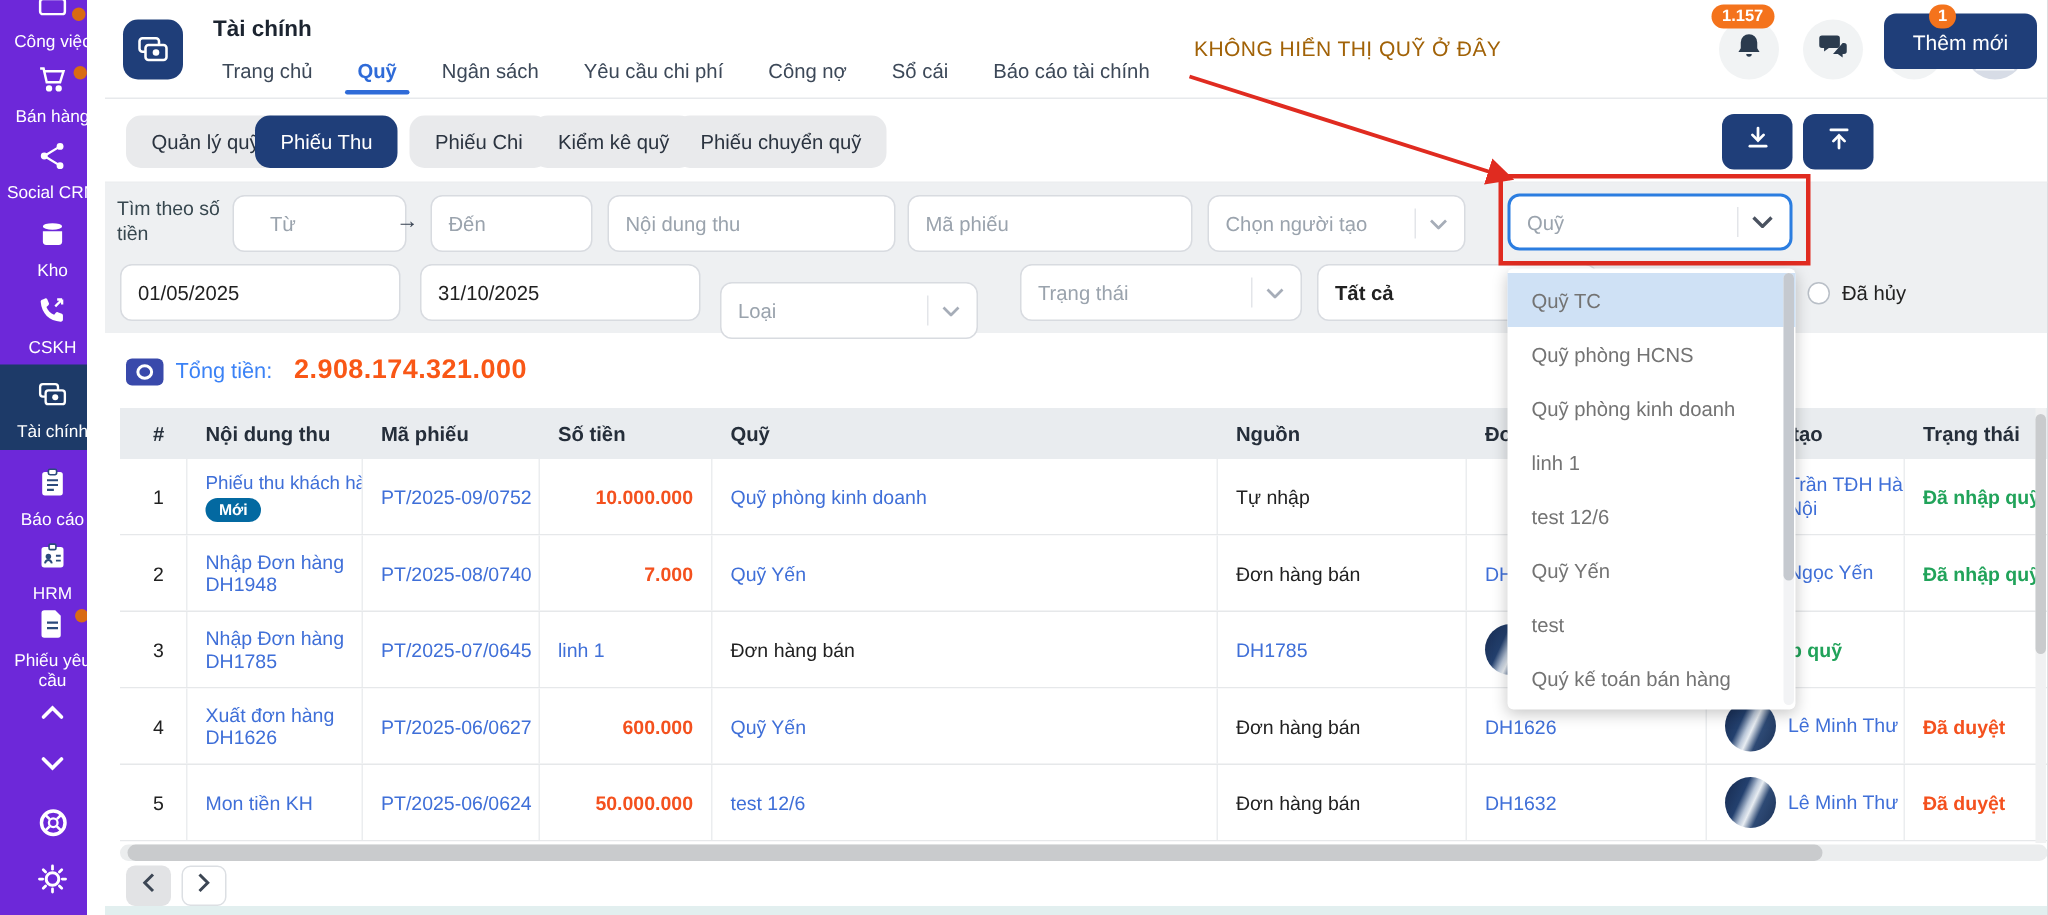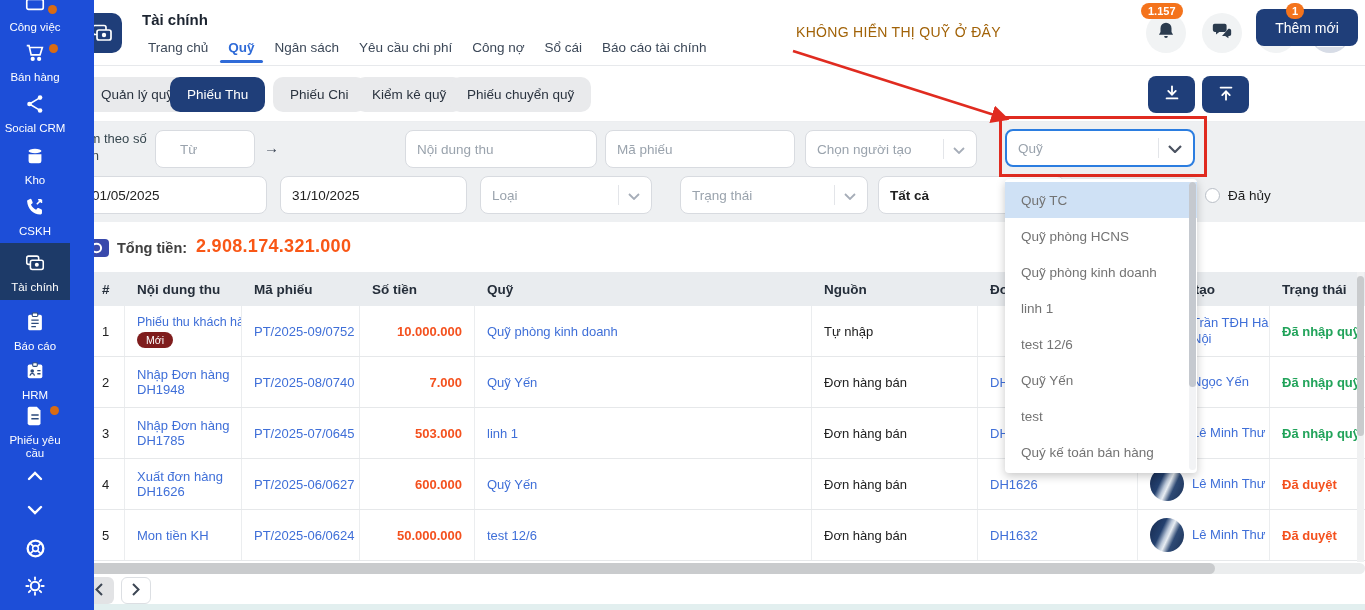--- a/index.html
+++ b/index.html
@@ -1,30 +1,30 @@
 <!DOCTYPE html>
 <html><head>
 <meta charset="utf-8">
 <style>
   *{margin:0;padding:0;box-sizing:border-box}
   body{background:#9aa0a6}
   .screen{position:relative;width:1365px;height:610px;background:#fff;overflow:hidden;
     font-family:"Liberation Sans","DejaVu Sans",sans-serif;color:#212121}
   
-  .sidebar{position:absolute;left:0;top:0;width:94px;height:610px;background:#1d4ed8;overflow:hidden;z-index:5}
+  .sidebar{position:absolute;left:0;top:0;width:58px;height:610px;background:#6d28d9;overflow:hidden;z-index:5}
   .sb-item{position:absolute;left:0;width:70px;display:flex;flex-direction:column;align-items:center;color:#fff;cursor:pointer}
   .sb-item .lbl{font-size:11.5px;line-height:1.15;text-align:center;margin-top:3px}
   .sb-active{background:#1d3a68;padding-top:9px;height:57px}
   .sb-dot{position:absolute;width:9px;height:9px;border-radius:50%;background:#d96b13;z-index:6}
   .sb-ctrl{position:absolute;left:0;width:70px;display:flex;justify-content:center;color:#fff;cursor:pointer}
   
   .header{position:absolute;left:70px;top:0;width:1295px;height:66px;background:#fff;border-bottom:1px solid #e7e9ec}
   .app-icon{position:absolute;left:82px;top:13px;width:40px;height:40px;border-radius:10px;background:#1f3e79;display:flex;align-items:center;justify-content:center}
   .page-title{position:absolute;left:142px;top:11px;font-size:15px;font-weight:bold;color:#1c2430}
-  .tabs{position:absolute;left:148px;top:40px;display:flex;gap:20px;font-size:13.5px;color:#3c4858}
+  .tabs{position:absolute;left:148px;top:40px;display:flex;gap:30px;font-size:13.5px;color:#3c4858}
   .tab{position:relative;cursor:pointer;white-space:nowrap;padding-bottom:8px}
   .tab.active{color:#2f6bd8;font-weight:bold}
   .tab.active::after{content:"";position:absolute;left:-8px;right:-8px;bottom:0;height:3px;background:#2f6bd8;border-radius:2px}
   .annotation{position:absolute;left:796px;top:24px;font-size:14px;color:#a16207;letter-spacing:.3px}
   .icon-circle{position:absolute;top:13px;width:40px;height:40px;border-radius:50%;background:#f1f3f4;display:flex;align-items:center;justify-content:center;cursor:pointer}
   .badge-pill{position:absolute;top:3px;background:#f4731c;color:#fff;font-size:11px;font-weight:bold;border-radius:10px;padding:2px 7px;z-index:3}
   
   .toolbar{position:absolute;left:70px;top:67px;width:1295px;height:55px;background:#fff;border-bottom:1px solid #eceef0}
   .btn-tab{position:absolute;top:10px;height:35px;border-radius:10px;background:#e9eaec;color:#2b3440;font-size:13.5px;display:flex;align-items:center;padding:0 17px;cursor:pointer;white-space:nowrap}
   .btn-tab.active{background:#1f3e79;color:#fff}
@@ -46,36 +46,36 @@
   .red-box{position:absolute;left:999px;top:116px;width:208px;height:61px;border:3px solid #e02b20;z-index:30;pointer-events:none}
   .red-arrow{position:absolute;left:785px;top:45px;z-index:31;pointer-events:none}
   
   .dd-panel{position:absolute;left:1005px;top:179px;width:192px;height:294px;background:#fff;border-radius:4px;box-shadow:0 3px 10px rgba(0,0,0,.22);z-index:40;padding:3px 0}
   .dd-item{height:36px;display:flex;align-items:center;padding-left:16px;font-size:13.5px;color:#737373;cursor:pointer;white-space:nowrap}
   .dd-item.hl{background:#cfe1f5}
   .dd-track{position:absolute;right:1px;top:3px;width:7px;height:288px;background:#f2f3f5;border-radius:4px}
   .dd-thumb{position:absolute;right:1px;top:3px;width:7px;height:205px;background:#c5c9cf;border-radius:4px;cursor:pointer}
   
   .sum-icon{position:absolute;left:84px;top:239px;width:25px;height:18px;border-radius:4px;background:#3949ab;display:flex;align-items:center;justify-content:center}
-  .sum-label{position:absolute;left:117px;top:240px;font-size:14.5px;font-weight:bold;color:#404040}
+  .sum-label{position:absolute;left:117px;top:240px;font-size:14.5px;font-weight:normal;color:#3b82f6}
   .sum-amount{position:absolute;left:196px;top:236px;font-size:18px;font-weight:bold;color:#f95716;letter-spacing:.3px}
   
   .tbl-clip{position:absolute;left:80px;top:272px;width:1285px;overflow:hidden}
   .tbl{width:1350px}
   .trow{display:grid;grid-template-columns:45px 117px 118px 115px 337px 166px 160px 132px 160px;background:#fff}
   .thead{height:34px;background:#e9ecef;font-weight:bold;font-size:13.5px;color:#252e3a}
   .thead .cell{display:flex;align-items:center;padding-left:12px}
   .tbody{height:51px;border-bottom:1px solid #e6e8ea;font-size:13px}
   .tbody .cell{display:flex;align-items:center;padding-left:12px;border-right:1px solid #ebedef;overflow:hidden}
   .cell.first{padding-left:22px}
   .cell.num{justify-content:flex-end;padding-right:12px;font-weight:bold;color:#f4511e}
   .link{color:#3f6fd8;cursor:pointer}
   .st{font-weight:bold;white-space:nowrap}
   .st-green{color:#21a35a}.st-orange{color:#f4511e}
-  .badge-new{display:inline-block;background:#7f1d1d;color:#fff;font-size:10.5px;font-weight:normal;border-radius:9px;padding:2px 9px;margin-top:3px}
+  .badge-new{display:inline-block;background:#0369a1;color:#fff;font-size:10.5px;font-weight:bold;border-radius:9px;padding:2px 9px;margin-top:3px}
   .avatar{width:34px;height:34px;min-width:34px;border-radius:50%;margin-right:8px;
     background:linear-gradient(115deg,#16294d 0%,#23406e 34%,#b9c6d8 47%,#e8edf2 54%,#2e4a75 68%,#1b3156 100%)}
   .creator-name{line-height:1.25}
   
   .hscroll{position:absolute;left:80px;top:563px;width:1285px;height:11px;background:#ebedee;border-radius:6px}
   .hthumb{position:absolute;left:5px;top:0;width:1130px;height:11px;background:#c9cbcd;border-radius:6px;cursor:pointer}
   .vscroll{position:absolute;left:1357px;top:272px;width:7px;height:290px;background:#f0f1f2;z-index:4}
   .vthumb{position:absolute;left:0;top:4px;width:7px;height:160px;background:#c9cbcd;border-radius:4px;cursor:pointer}
   .pg-btn{position:absolute;top:577px;width:30px;height:27px;border-radius:6px;display:flex;align-items:center;justify-content:center;cursor:pointer}
   .pg-prev{left:84px;background:#e2e3e5}
@@ -304,42 +304,43 @@
           <path d="M5.5 5.5h13"></path>
           <path d="M12 20v-9"></path>
           <polyline points="7.5,14.5 12,10 16.5,14.5"></polyline>
         </svg>
     </span>
   </div>
   <div class="btn-add">Thêm mới</div>
 
   <div class="filters"></div>
   <div class="f-label">Tìm theo số tiền</div>
-  <input class="f-input" style="left: 155px; top: 130px; width: 100px; padding-left: 24px;" placeholder="Từ">
+  <input class="f-input" style="left: 155px; top: 130px; width: 116px; padding-left: 24px;" placeholder="Từ">
   <span class="arrow-glyph">→</span>
+  <input class="f-input" style="left: 287px; top: 130px; width: 108px;" placeholder="Đến">
   <input class="f-input" style="left: 405px; top: 130px; width: 192px;" placeholder="Nội dung thu">
   <input class="f-input" style="left: 605px; top: 130px; width: 190px;" placeholder="Mã phiếu">
   <div class="f-select" style="left:805px;top:130px;width:172px">
     <span class="ph">Chọn người tạo</span>
     <span class="sep"></span>
     <span><svg width="12" height="7" viewBox="0 0 12 7">
           <polyline points="1,1 6,6 11,1" fill="none" stroke="#a6adb8" stroke-width="1.8"></polyline>
         </svg></span>
   </div>
   <div class="f-select fund-box" style="left:1005px;top:129px;width:190px">
     <span class="ph">Quỹ</span>
     <span class="sep"></span>
     <span><svg width="14" height="8" viewBox="0 0 14 8">
           <polyline points="1,1 7,7 13,1" fill="none" stroke="#4a5260" stroke-width="2.2"></polyline>
         </svg></span>
   </div>
 
   <input class="f-input" style="left: 80px; top: 176px; width: 187px;" value="01/05/2025">
   <input class="f-input" style="left: 280px; top: 176px; width: 187px;" value="31/10/2025">
-  <div class="f-select" style="left:480px;top:176px;width:172px">
+  <div class="f-select" style="left:480px;top:188px;width:172px">
     <span class="ph">Loại</span>
     <span class="sep"></span>
     <span><svg width="12" height="7" viewBox="0 0 12 7">
           <polyline points="1,1 6,6 11,1" fill="none" stroke="#a6adb8" stroke-width="1.8"></polyline>
         </svg></span>
   </div>
   <div class="f-select" style="left:680px;top:176px;width:188px">
     <span class="ph">Trạng thái</span>
     <span class="sep"></span>
     <span><svg width="12" height="7" viewBox="0 0 12 7">
@@ -420,21 +421,20 @@
       </div>
 
       <div class="trow tbody">
         <div class="cell first">3</div>
         <div class="cell">
             <span class="link">Nhập Đơn hàng DH1785</span>
           </div>
         <div class="cell">
             <span class="link">PT/2025-07/0645</span>
           </div>
-        <div class="cell num">503.000</div>
         <div class="cell">
             <span class="link">linh 1</span>
           </div>
         <div class="cell">Đơn hàng bán</div>
         <div class="cell">
             <span class="link">DH1785</span>
           </div>
         <div class="cell">
             <span class="avatar"></span>
             <span class="link creator-name">Lê Minh Thư</span>

